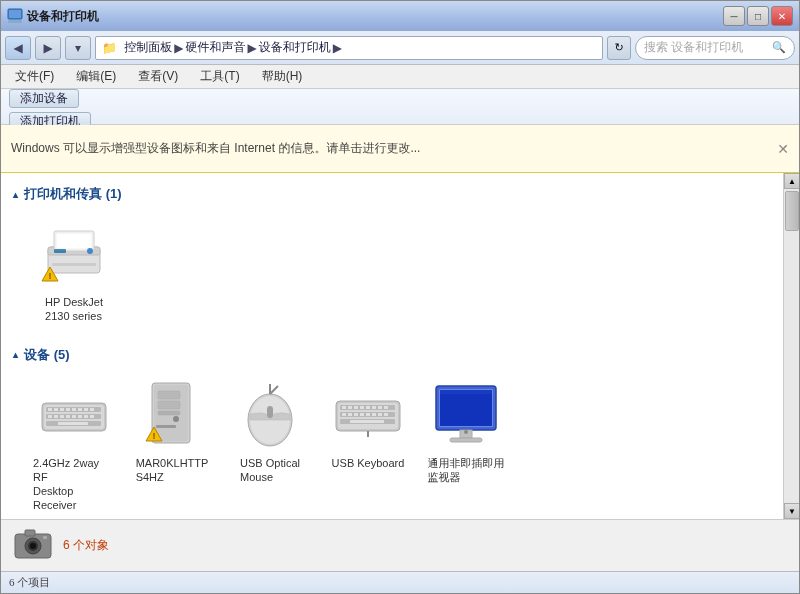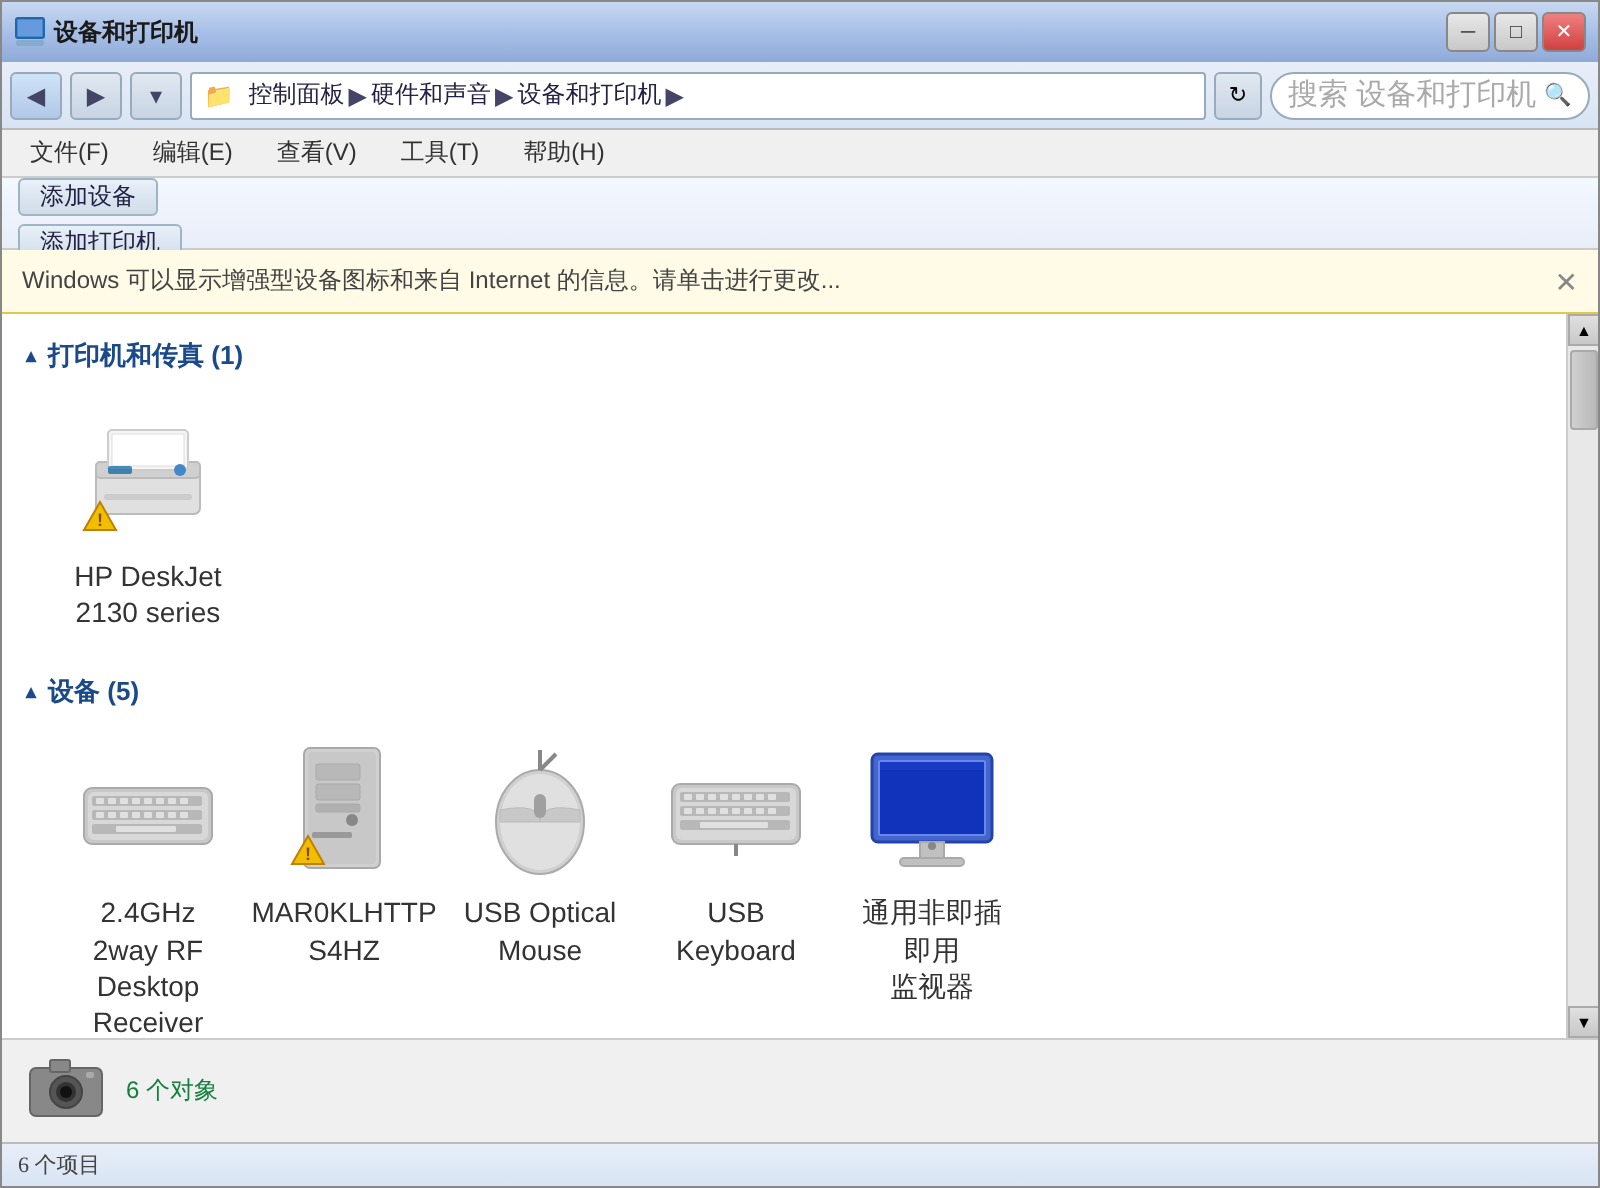--- a/index.html
+++ b/index.html
@@ -221,21 +221,21 @@
       align-items: center;
       justify-content: center;
       font-size: 12px;
       font-weight: bold;
       color: #446;
       cursor: pointer;
     }
 
     
     .info-bar {
-      height: 32px;
+      height: 48px;
       background: #fffbe6;
       border-bottom: 1px solid #e0c848;
       display: flex;
       align-items: center;
       padding: 0 10px;
       font-size: 12px;
       color: #444;
       gap: 6px;
     }
 
@@ -328,23 +328,23 @@
     .device-icon-container {
       width: 72px;
       height: 72px;
       display: flex;
       align-items: center;
       justify-content: center;
       position: relative;
     }
 
     .device-label {
-      font-size: 14px;
+      font-size: 11px;
       color: #333;
-      text-align: center;
+      text-align: left;
       line-height: 1.3;
       margin-top: 4px;
     }
 
     
     .status-bar {
       height: 22px;
       background: linear-gradient(to bottom, #e8eef8, #d8e4f4);
       border-top: 1px solid #bbb;
       display: flex;
@@ -410,21 +410,21 @@
       <span class="breadcrumb-sep">▶</span>
       <span>硬件和声音</span>
       <span class="breadcrumb-sep">▶</span>
       <span>设备和打印机</span>
       <span class="breadcrumb-sep">▶</span>
     </div>
     <div class="address-refresh">
       <span>↻</span>
     </div>
     <div class="search-box">
-      <span style="color:#aaa;font-size:15px;">搜索 设备和打印机</span>
+      <span style="color:#aaa;font-size:12px;">搜索 设备和打印机</span>
       <span class="search-icon">🔍</span>
     </div>
   </div>
 
   <div class="menu-bar">
     <div class="menu-item">文件(F)</div>
     <div class="menu-item">编辑(E)</div>
     <div class="menu-item">查看(V)</div>
     <div class="menu-item">工具(T)</div>
     <div class="menu-item">帮助(H)</div>
@@ -649,20 +649,20 @@
     <div>
       <svg width="40" height="36" viewBox="0 0 40 36">
         <rect x="2" y="8" width="36" height="24" rx="3" fill="#888" stroke="#666" stroke-width="1"></rect>
         <circle cx="20" cy="20" r="8" fill="#555" stroke="#444" stroke-width="1"></circle>
         <circle cx="20" cy="20" r="5" fill="#333"></circle>
         <circle cx="20" cy="20" r="3" fill="#111"></circle>
         <rect x="12" y="4" width="10" height="6" rx="1" fill="#888" stroke="#666" stroke-width="1"></rect>
         <rect x="30" y="10" width="4" height="3" rx="1" fill="#aaa"></rect>
       </svg>
     </div>
-    <span style="font-size:12px; color:#15803d;">6 个对象</span>
+    <span style="font-size:12px; color:#c2410c;">6 个对象</span>
   </div>
 
   <div class="status-bar">
     <span>6 个项目</span>
   </div>
 
 </div>
 
 </body></html>

